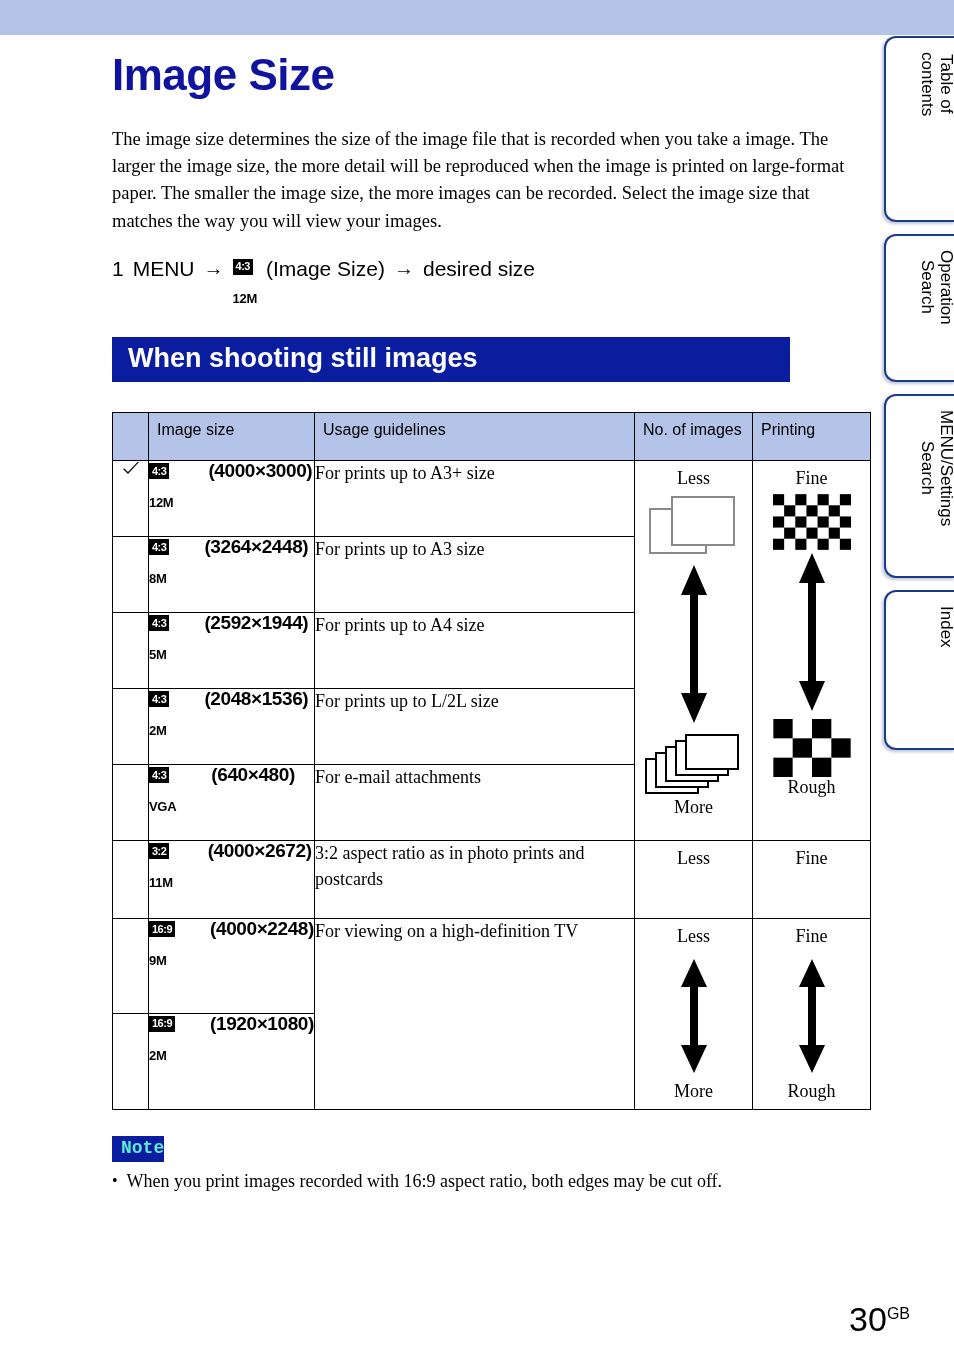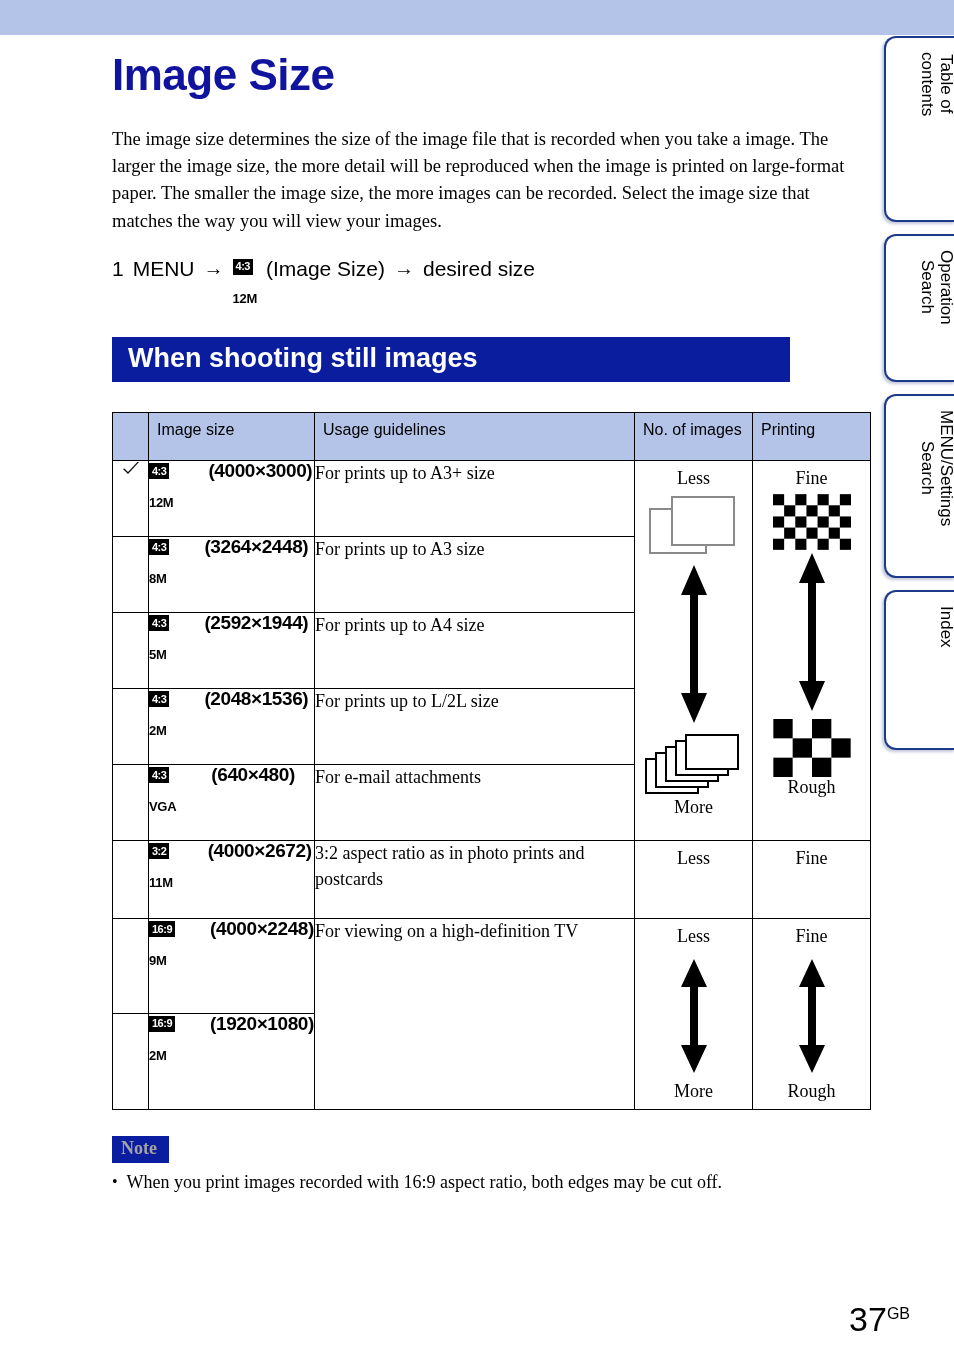--- a/index.html
+++ b/index.html
@@ -169,25 +169,25 @@
     text-align: center;
   }
   .gstack { display: flex; justify-content: center; padding-top: 6px; }
   .garrowwrap { display: flex; justify-content: center; }
   .gbottom { padding: 0 0 7px 0; text-align: center; font-size: 18px; }
 
   
   .note-badge {
     display: inline-block;
     background: #0a1d9e;
-    color: #a3a3a3;
-    font-family: Liberation Serif, serif;
+    color: #5eead4;
+    font-family: Liberation Mono, monospace;
     font-weight: bold;
     font-size: 18px;
-    padding: 2px 12px 4px 9px;
+    padding: 2px 0 4px 9px;
     margin: 26px 0 7px 0;
   }
   .note-line {
     font-size: 18px;
     line-height: 1.4;
     display: flex;
     gap: 9px;
     margin: 0;
   }
   .note-line .bullet { font-size: 16px; line-height: 1.5; }
@@ -488,16 +488,16 @@
       <div class="note-badge">Note</div>
       <div class="note-line">
         <span class="bullet">•</span>
         <span>When you print images recorded with 16:9 aspect ratio, both edges may be cut off.</span>
       </div>
     </div>
 
   </div>
 
   <div class="pagenum">
-    <span>37</span><sup>GB</sup>
+    <span>30</span><sup>GB</sup>
   </div>
 
 </div>
 
 </body></html>

